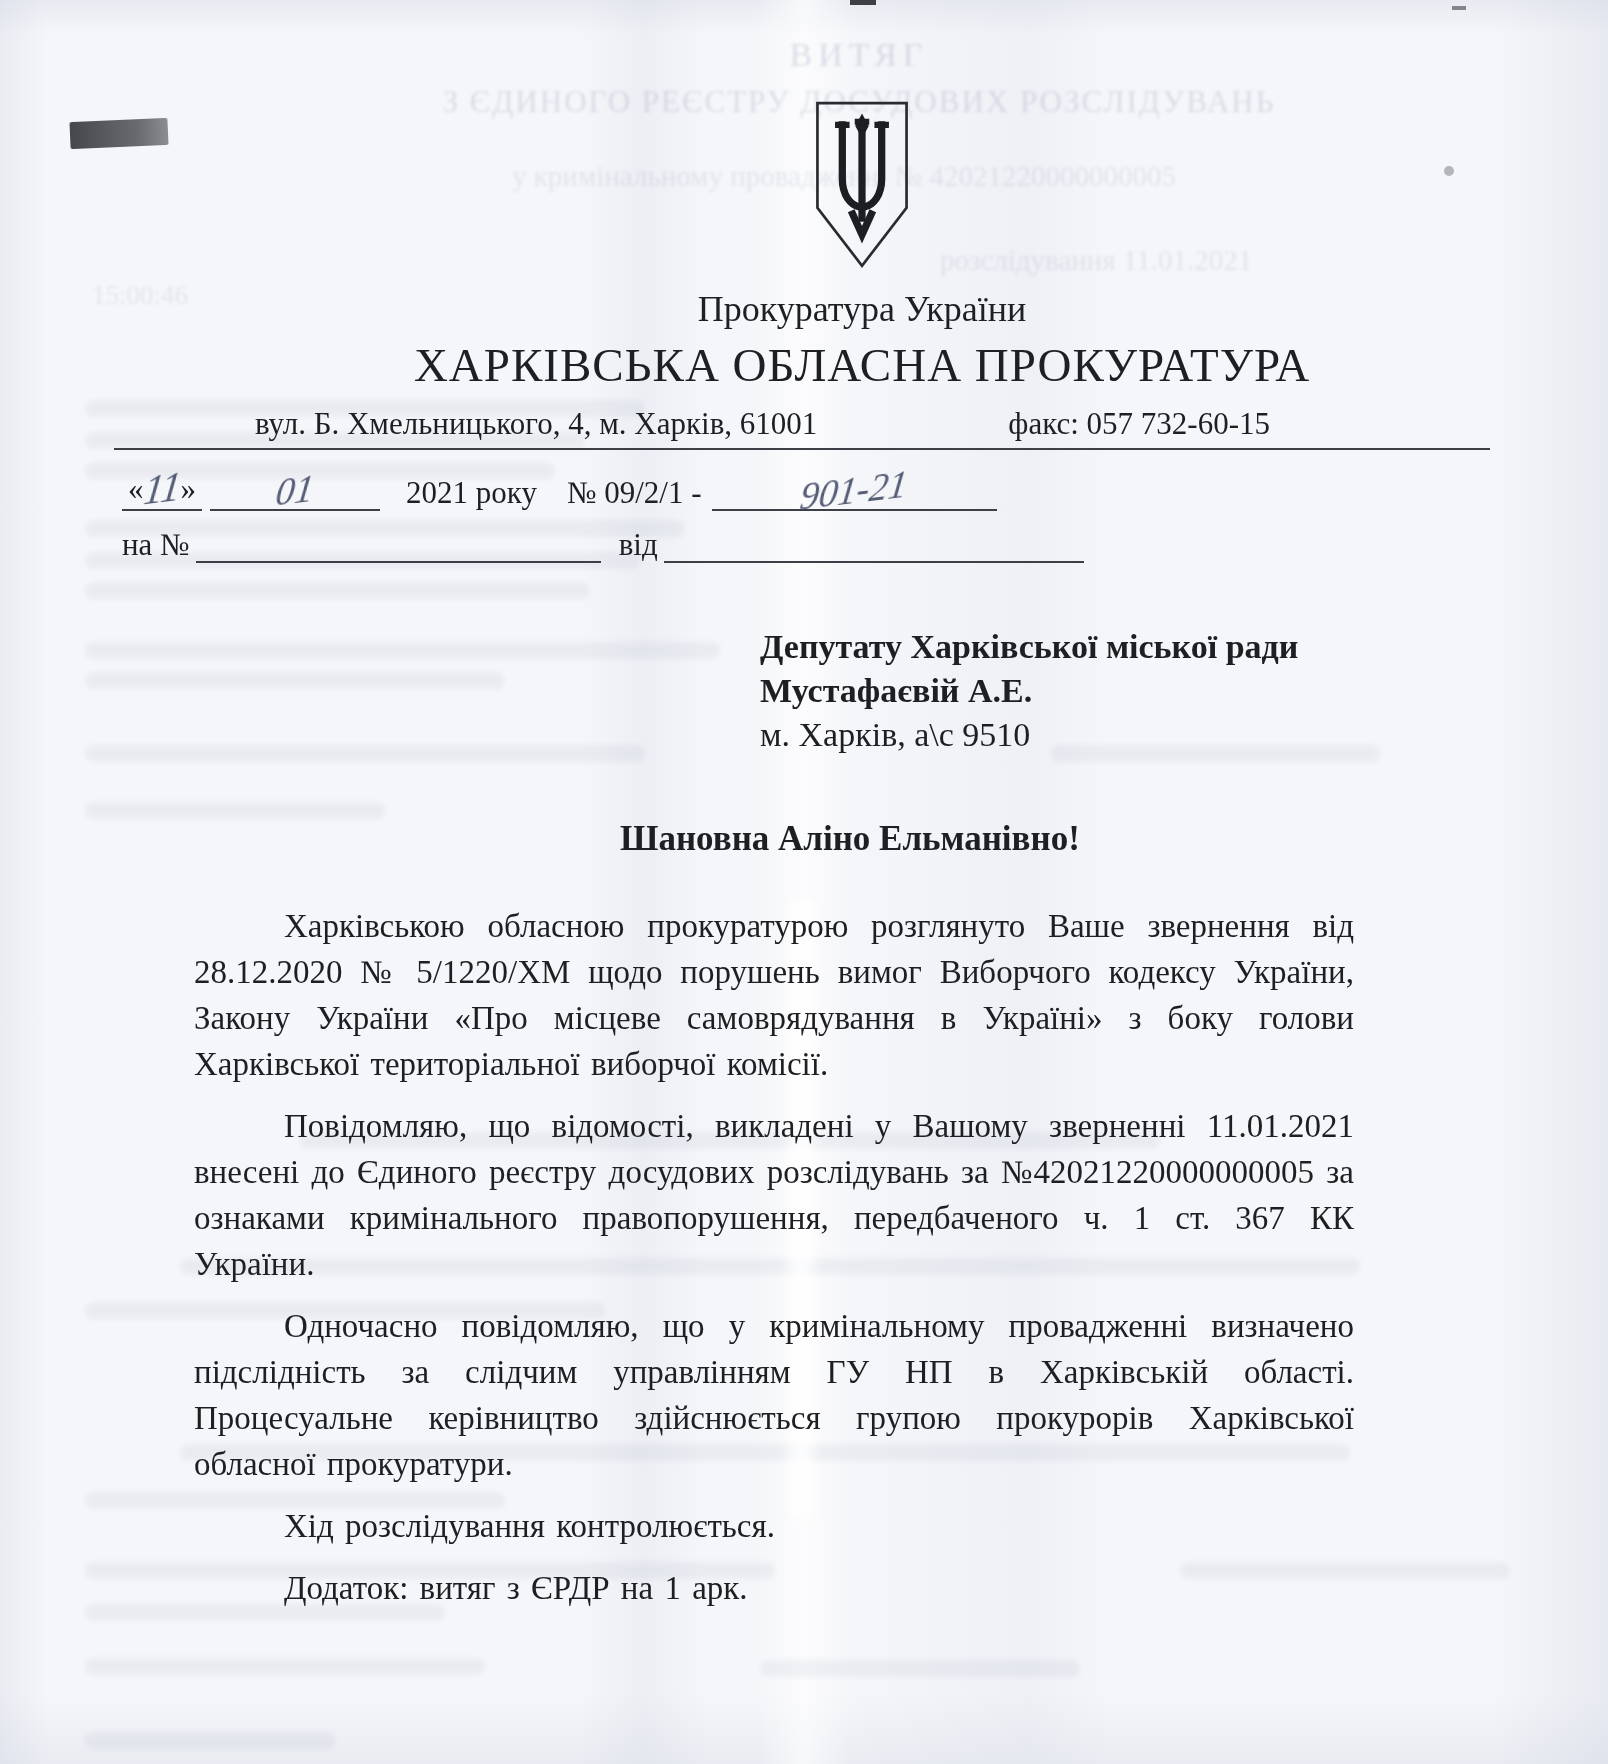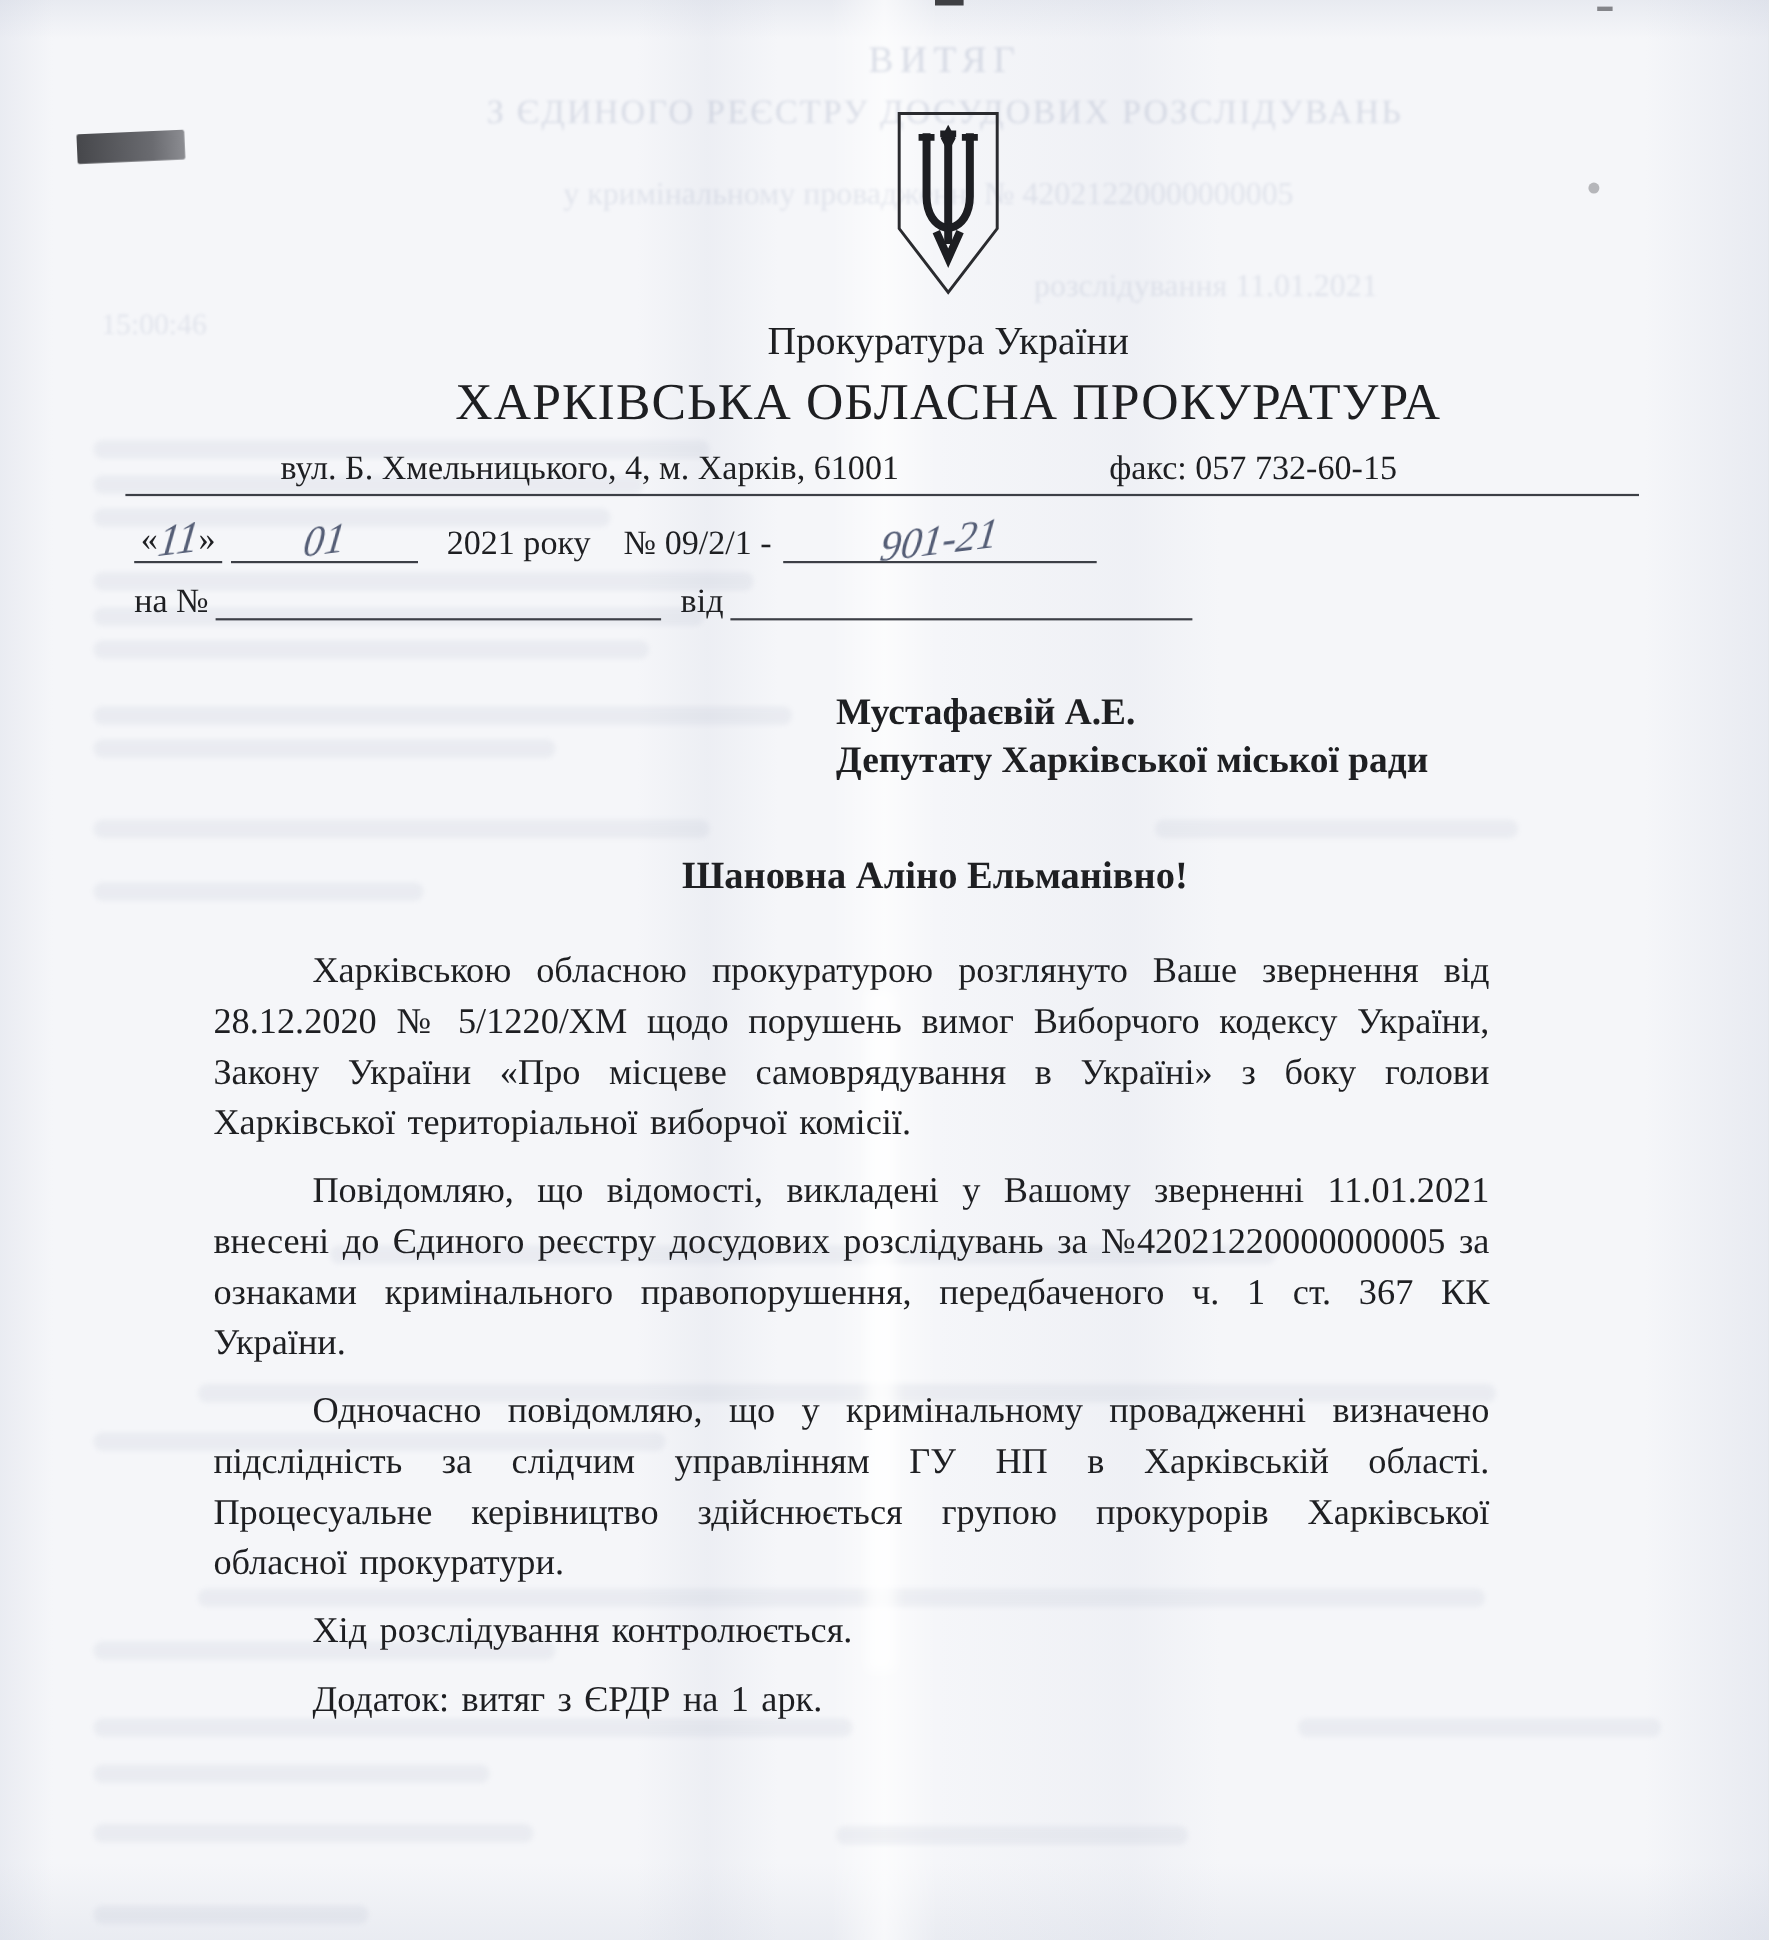--- a/index.html
+++ b/index.html
@@ -141,22 +141,23 @@
     </div>
 
     <div class="ref2-row">
       <span>на №</span>
       <span class="fill-line" style="width:405px;margin-left:6px;"></span>
       <span style="margin-left:18px;">від</span>
       <span class="fill-line" style="width:420px;margin-left:6px;"></span>
     </div>
 
     <div class="recipient">
+      <div class="b">Депутату Харківської міської ради</div>
       <div class="b">Мустафаєвій А.Е.</div>
-      <div class="b">Депутату Харківської міської ради</div>
+      <div>м. Харків, а\с 9510</div>
     </div>
 
     <div class="salutation">Шановна Аліно Ельманівно!</div>
 
     <div class="body-text">
       <p>Харківською обласною прокуратурою розглянуто Ваше звернення від 28.12.2020 № 5/1220/ХМ щодо порушень вимог Виборчого кодексу України, Закону України «Про місцеве самоврядування в Україні» з боку голови Харківської територіальної виборчої комісії.</p>
       <p>Повідомляю, що відомості, викладені у Вашому зверненні 11.01.2021 внесені до Єдиного реєстру досудових розслідувань за №42021220000000005 за ознаками кримінального правопорушення, передбаченого ч. 1 ст. 367 КК України.</p>
       <p>Одночасно повідомляю, що у кримінальному провадженні визначено підслідність за слідчим управлінням ГУ НП в Харківській області. Процесуальне керівництво здійснюється групою прокурорів Харківської обласної прокуратури.</p>
       <p>Хід розслідування контролюється.</p>
       <p class="attachment">Додаток: витяг з ЄРДР на 1 арк.</p>

